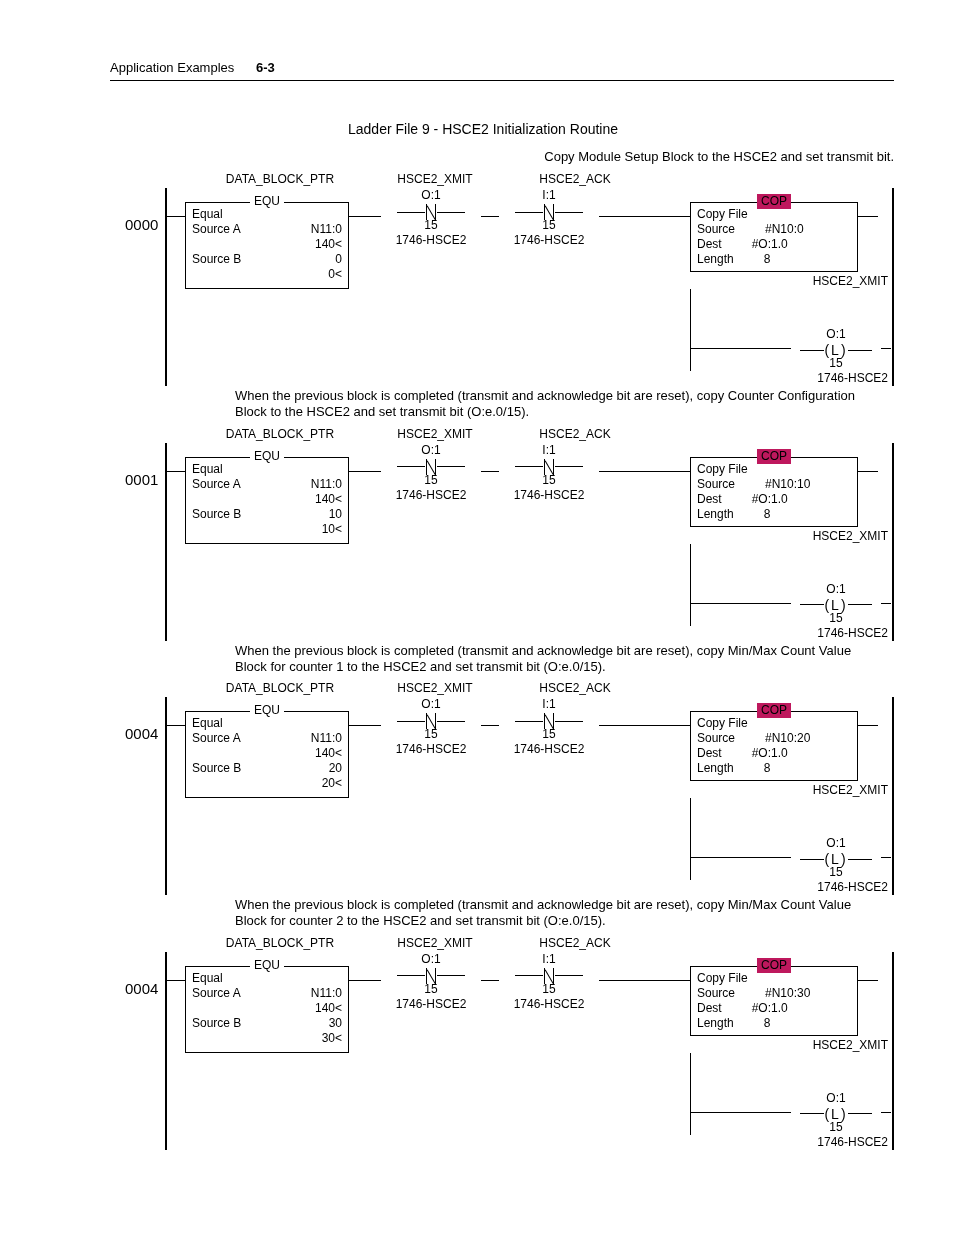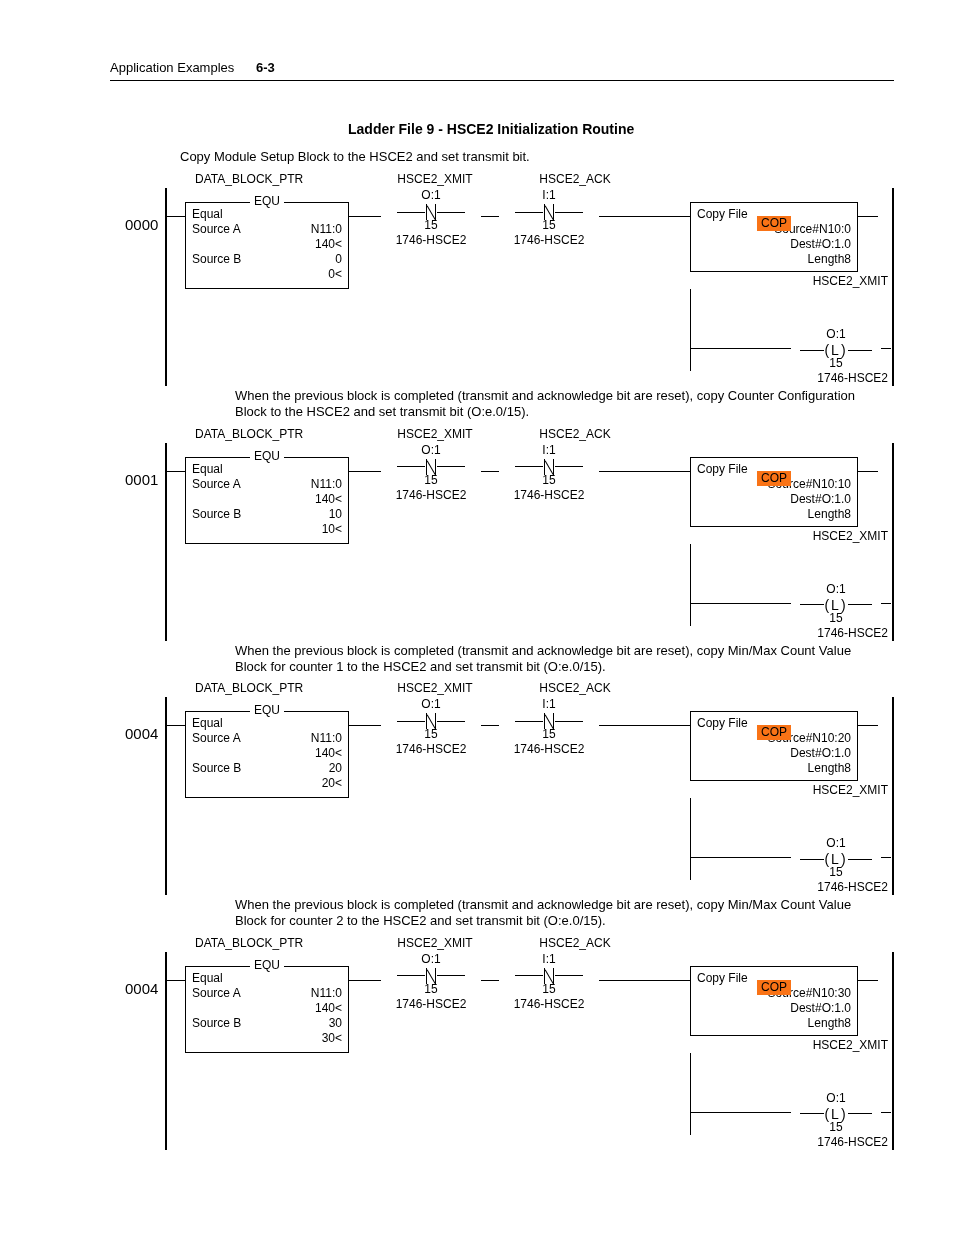--- a/index.html
+++ b/index.html
@@ -21,37 +21,38 @@
   .header-right .pageno {
     font-weight: bold;
     margin-left: 18px;
   }
   .header-rule {
     border: none;
     border-top: 1px solid #000;
     margin: 2px 0 40px 0;
   }
   .section-title {
-    font-weight: bold;
+    font-weight: normal;
     font-size: 14px;
     margin-left: 238px;
     margin-bottom: 12px;
   }
   .section-body {
     margin-left: 238px;
     font-size: 15px;
     font-family: Georgia, 'Times New Roman', serif;
     line-height: 1.35;
     margin-bottom: 22px;
     max-width: 540px;
   }
   .diagram-caption {
     font-size: 13px;
     margin-left: 70px;
     margin-bottom: 8px;
+    text-align: right;
   }
   .ladder {
     margin-left: 15px;
     margin-right: 0;
     font-size: 12px;
     line-height: 1.25;
   }
   .rung {
     margin-bottom: 2px;
     position: relative;
@@ -61,21 +62,21 @@
     margin-left: 110px;
     margin-bottom: 6px;
     max-width: 640px;
   }
   .labels-row {
     display: flex;
     margin-left: 70px;
     font-size: 12px;
     margin-bottom: 1px;
   }
-  .labels-row .lbl-equ { width: 170px; }
+  .labels-row .lbl-equ { width: 170px; text-align: center; }
   .labels-row .lbl-xmit { width: 140px; text-align: center; }
   .labels-row .lbl-ack { width: 140px; text-align: center; }
 
   .rung-body {
     display: flex;
     align-items: flex-start;
   }
   .rung-num {
     width: 40px;
     font-size: 15px;
@@ -188,27 +189,27 @@
     padding:4px 6px;
     position:relative;
     background:#fff;
     font-size:12px;
   }
   .cop-box .box-title {
     position:absolute;
     top:-9px;
     left:50%;
     transform:translateX(-50%);
-    background:#f97316;
+    background:#be185d;
     padding:0 4px;
-    margin-top:22px;
   }
   .cop-box .kvrow {
     display:flex;
-    justify-content: flex-end;
+    justify-content: flex-start;
+    gap: 30px;
   }
   .branch-row1 .post-wire {
     border-top:1.3px solid #000;
     width: 20px;
     margin-top:14px;
   }
   .branch-row2 {
     display:flex;
     border-left: 1.3px solid #000;
     margin-left:30px;

